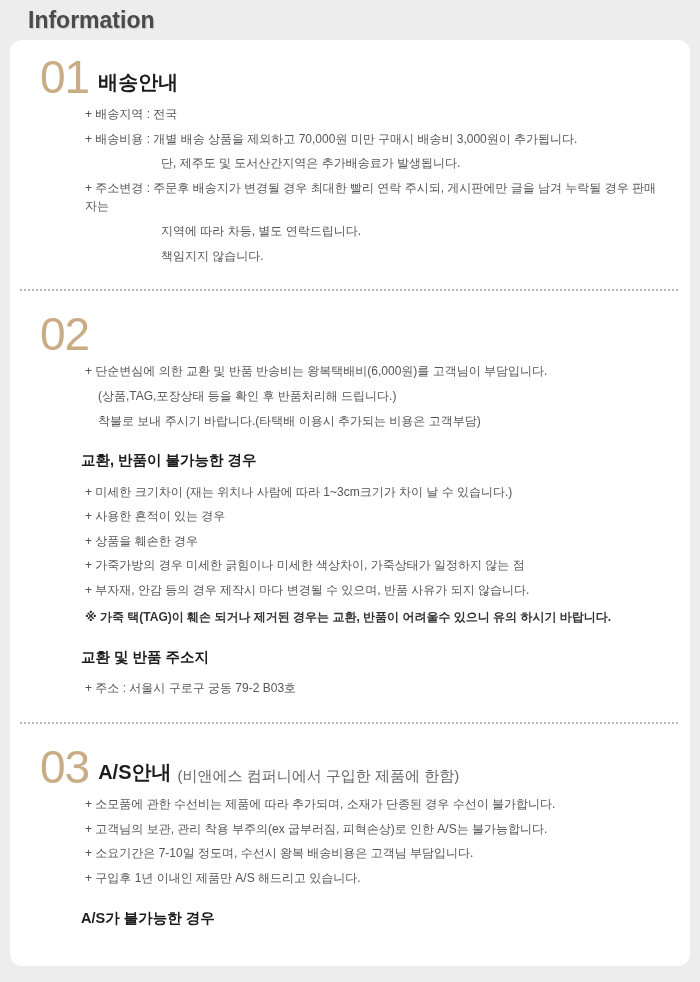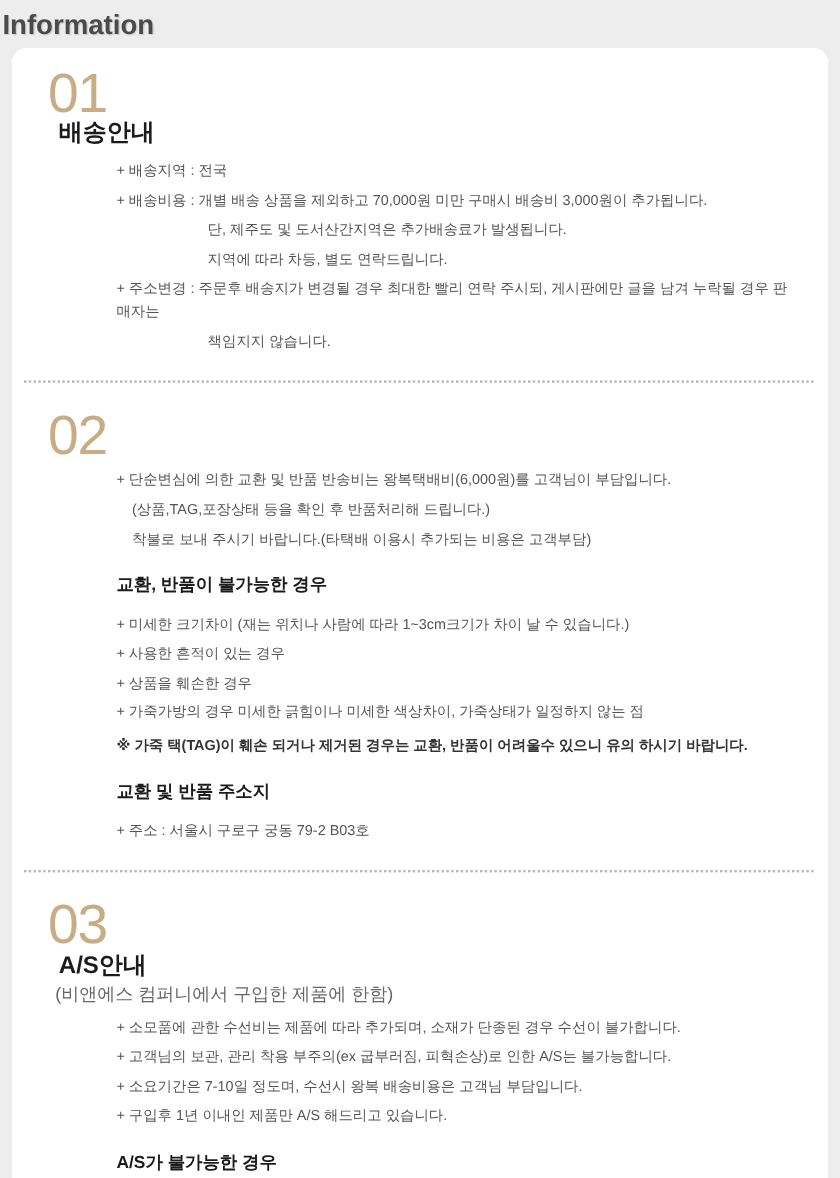--- a/index.html
+++ b/index.html
@@ -2,52 +2,52 @@
 <html><head>
 <meta charset="utf-8">
 <style>
   html,body{margin:0;padding:0;}
   body{
     width:700px;height:982px;
     background:#ededed;
     font-family:"Liberation Sans","DejaVu Sans",sans-serif;
     -webkit-font-smoothing:antialiased;
   }
-  .page-header{padding:7px 0 6px 2px;}
+  .page-header{padding:7px 0 6px 28px;}
   .page-title{
     margin:0;font-size:23px;font-weight:bold;color:#4a4a4a;
     text-shadow:1px 1px 1px #c9c9c9;letter-spacing:0;
   }
   .card{
     background:#ffffff;border-radius:12px;
     margin:0 10px;box-sizing:border-box;
     min-height:913px;
     padding:18px 26px 26px 30px;
   }
   section{display:block;}
-  .sec-head{display:flex;align-items:flex-start;margin-bottom:8px;flex-direction:column;}
+  .sec-head{display:flex;align-items:flex-end;margin-bottom:8px;}
   .sec-num{
     font-size:46px;line-height:0.85;color:#c9ab84;
     letter-spacing:-1px;font-weight:normal;
   }
   .sec-title{
     font-size:20px;font-weight:bold;color:#1b1b1b;
     margin-left:9px;padding-bottom:1px;
   }
   .sec-title-note{
     font-size:15px;font-weight:normal;color:#666666;
     margin-left:6px;padding-bottom:1px;
   }
   .sec-body{padding-left:41px;font-size:12px;color:#555555;}
-  .line{margin:0 0 6px 16px;line-height:1.55;}
+  .line{margin:0 0 6px 4px;line-height:1.55;}
   .cont-label{padding-left:76px;}
   .cont-plus{padding-left:13px;}
   .subhead{
     font-size:14.5px;font-weight:bold;color:#1b1b1b;
-    margin:22px 0 13px 16px;line-height:1.2;
+    margin:22px 0 13px 0;line-height:1.2;
   }
   .note{font-weight:bold;color:#333333;margin-top:9px;}
   hr.dotted{
     border:none;border-top:2px dotted #b8b8b8;
     margin:24px -14px 24px -20px;height:0;
   }
 </style>
 </head>
 <body>
 
@@ -59,42 +59,43 @@
 
   <section>
     <div class="sec-head">
       <span class="sec-num">01</span>
       <span class="sec-title">배송안내</span>
     </div>
     <div class="sec-body">
       <p class="line">+ 배송지역 : 전국</p>
       <p class="line">+ 배송비용 : 개별 배송 상품을 제외하고 70,000원 미만 구매시 배송비 3,000원이 추가됩니다.</p>
       <p class="line cont-label">단, 제주도 및 도서산간지역은 추가배송료가 발생됩니다.</p>
+      <p class="line">+ 주소변경 : 주문후 배송지가 변경될 경우 최대한 빨리 연락 주시되, 게시판에만 글을 남겨 누락될 경우 판매자는</p>
       <p class="line cont-label">지역에 따라 차등, 별도 연락드립니다.</p>
-      <p class="line">+ 주소변경 : 주문후 배송지가 변경될 경우 최대한 빨리 연락 주시되, 게시판에만 글을 남겨 누락될 경우 판매자는</p>
       <p class="line cont-label">책임지지 않습니다.</p>
     </div>
   </section>
 
   <hr class="dotted">
 
   <section>
     <div class="sec-head">
       <span class="sec-num">02</span>
     </div>
     <div class="sec-body">
       <p class="line">+ 단순변심에 의한 교환 및 반품 반송비는 왕복택배비(6,000원)를 고객님이 부담입니다.</p>
       <p class="line cont-plus">(상품,TAG,포장상태 등을 확인 후 반품처리해 드립니다.)</p>
       <p class="line cont-plus">착불로 보내 주시기 바랍니다.(타택배 이용시 추가되는 비용은 고객부담)</p>
 
       <h3 class="subhead">교환, 반품이 불가능한 경우</h3>
       <p class="line">+ 미세한 크기차이 (재는 위치나 사람에 따라 1~3cm크기가 차이 날 수 있습니다.)</p>
       <p class="line">+ 사용한 흔적이 있는 경우</p>
       <p class="line">+ 상품을 훼손한 경우</p>
       <p class="line">+ 가죽가방의 경우 미세한 긁힘이나 미세한 색상차이, 가죽상태가 일정하지 않는 점</p>
+      <p class="line">+ 부자재, 안감 등의 경우 제작시 마다 변경될 수 있으며, 반품 사유가 되지 않습니다.</p>
       <p class="line note">※ 가죽 택(TAG)이 훼손 되거나 제거된 경우는 교환, 반품이 어려울수 있으니 유의 하시기 바랍니다.</p>
 
       <h3 class="subhead">교환 및 반품 주소지</h3>
       <p class="line">+ 주소 : 서울시 구로구 궁동 79-2 B03호</p>
     </div>
   </section>
 
   <hr class="dotted">
 
   <section>

